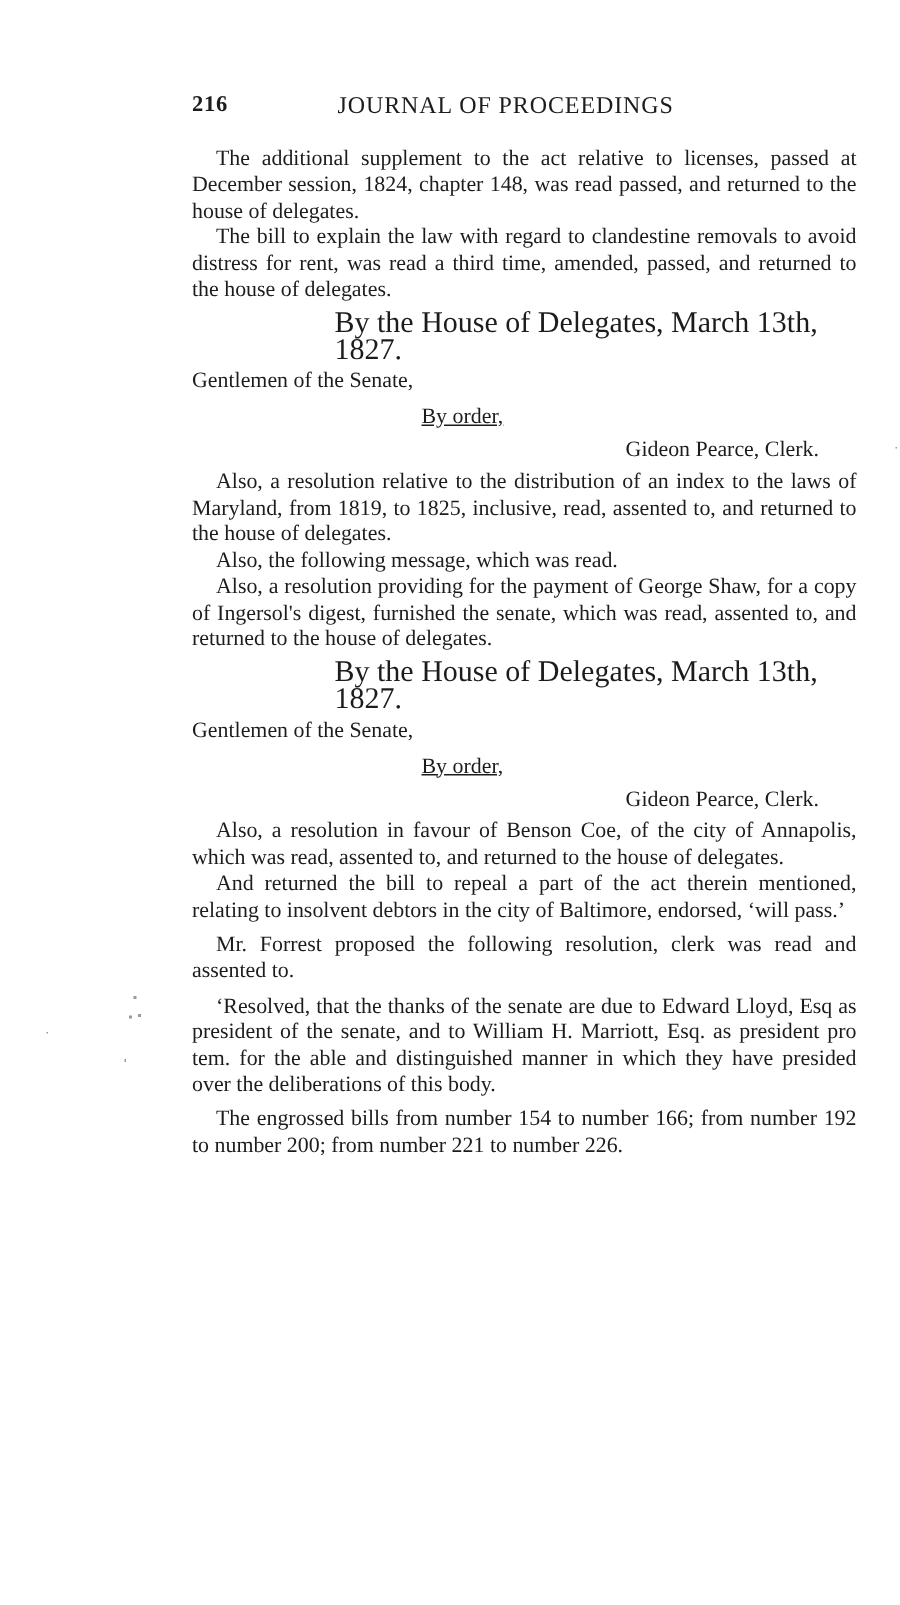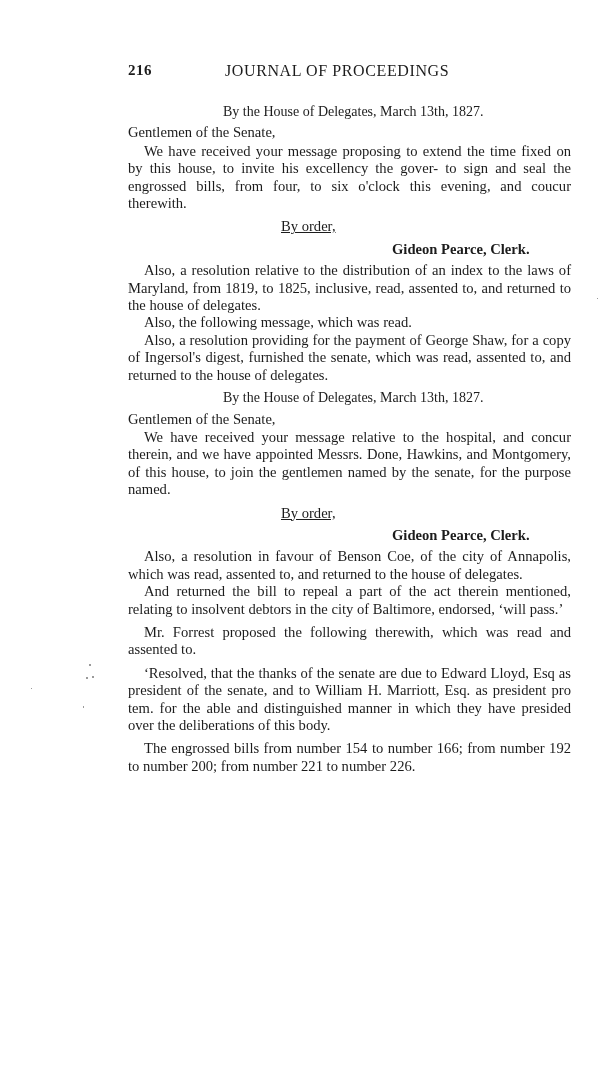--- a/index.html
+++ b/index.html
@@ -59,78 +59,79 @@
       text-indent: 16px;
       text-align: justify;
       text-align-last: left;
     }
     .para.gap-before {
       margin-top: 6px;
     }
     .dateline {
       margin: 5px 0 0 0;
       padding-left: 95px;
-      font-size: 14px;
+      font-size: 20px;
     }
     .salutation {
       margin: 4px 0 1px 0;
       text-indent: 0;
     }
     .sign-order {
       margin: 6px 0 0 0;
       padding-left: 153px;
       text-decoration: underline;
     }
     .sign-name {
       margin: 5px 0 4px 0;
       padding-left: 264px;
-      font-weight: bold;
+      font-weight: normal;
+      text-align: center;
     }
     .speck {
       position: absolute;
       background: #9a9a9a;
       width: 2px;
       height: 2px;
     }
   </style>
 </head>
 <body>
 
 <div class="page">
 
   <div class="header">
     <span class="page-number">216</span>
     <span class="running-title">JOURNAL OF PROCEEDINGS</span>
   </div>
 
   <div class="body-text">
+    <p class="para">The additional supplement to the act relative to licenses, passed at December session, 1824, chapter 148, was read passed, and returned to the house of delegates.</p>
+    <p class="para">The bill to explain the law with regard to clandestine removals to avoid distress for rent, was read a third time, amended, passed, and returned to the house of delegates.</p>
 
     <div>
       <p class="dateline">By the House of Delegates, March 13th, 1827.</p>
       <p class="para salutation">Gentlemen of the Senate,</p>
-      <p class="para">We have received your message proposing to extend the time fixed on by this house, to invite his excellency the gover- to sign and seal the engrossed bills, from four, to six o'clock this evening, and coucur therewith.</p>
       <p class="sign-order">By order,</p>
       <p class="sign-name">Gideon Pearce, Clerk.</p>
     </div>
 
     <p class="para">Also, a resolution relative to the distribution of an index to the laws of Maryland, from 1819, to 1825, inclusive, read, assented to, and returned to the house of delegates.</p>
     <p class="para">Also, the following message, which was read.</p>
     <p class="para">Also, a resolution providing for the payment of George Shaw, for a copy of Ingersol's digest, furnished the senate, which was read, assented to, and returned to the house of delegates.</p>
 
     <div>
       <p class="dateline">By the House of Delegates, March 13th, 1827.</p>
       <p class="para salutation">Gentlemen of the Senate,</p>
-      <p class="para">We have received your message relative to the hospital, and concur therein, and we have appointed Messrs. Done, Hawkins, and Montgomery, of this house, to join the gentlemen named by the senate, for the purpose named.</p>
       <p class="sign-order">By order,</p>
       <p class="sign-name">Gideon Pearce, Clerk.</p>
     </div>
 
     <p class="para">Also, a resolution in favour of Benson Coe, of the city of Annapolis, which was read, assented to, and returned to the house of delegates.</p>
     <p class="para">And returned the bill to repeal a part of the act therein mentioned, relating to insolvent debtors in the city of Baltimore, endorsed, ‘will pass.’</p>
-    <p class="para gap-before">Mr. Forrest proposed the following therewith, which was read and assented to.</p>
+    <p class="para gap-before">Mr. Forrest proposed the following resolution, clerk was read and assented to.</p>
     <p class="para gap-before">‘Resolved, that the thanks of the senate are due to Edward Lloyd, Esq as president of the senate, and to William H. Marriott, Esq. as president pro tem. for the able and distinguished manner in which they have presided over the deliberations of this body.</p>
     <p class="para gap-before">The engrossed bills from number 154 to number 166; from number 192 to number 200; from number 221 to number 226.</p>
   </div>
 
   <span class="speck" style="left:78px;top:664px;"></span>
   <span class="speck" style="left:75px;top:677px;"></span>
   <span class="speck" style="left:81px;top:676px;"></span>
   <span class="speck" style="left:20px;top:688px;width:1px;height:1px;"></span>
   <span class="speck" style="left:72px;top:706px;width:1px;height:2px;"></span>
   <span class="speck" style="left:586px;top:298px;width:1px;height:1px;"></span>

